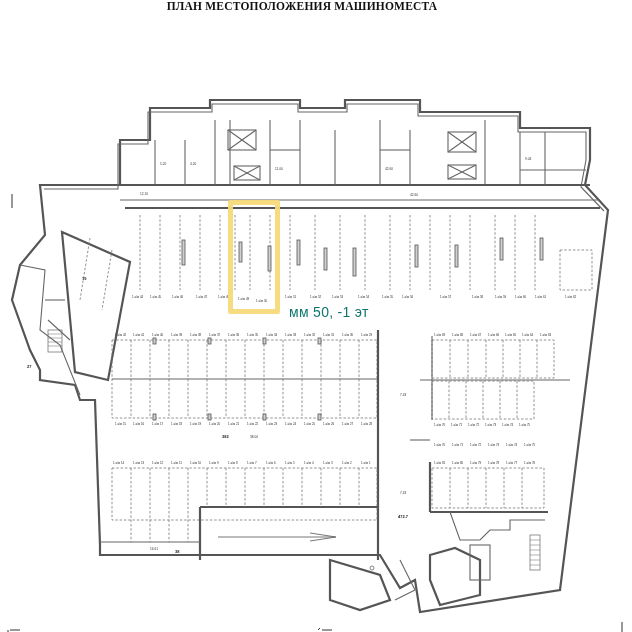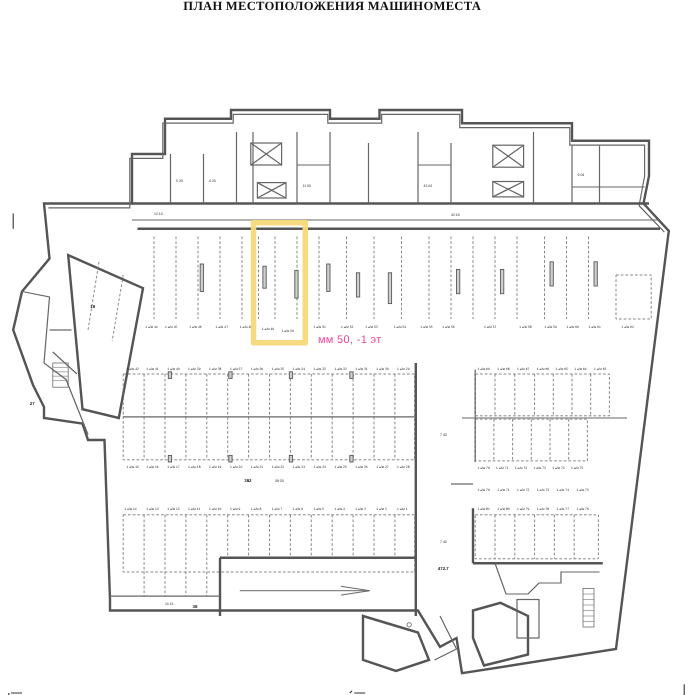--- a/index.html
+++ b/index.html
@@ -8,22 +8,22 @@
     .title { position: absolute; left: 0; top: 0; width: 604px; text-align: center;
              font-family: "Liberation Serif", serif; font-weight: bold; font-size: 11.5px;
              color: #111; letter-spacing: 0.2px; line-height: 12px; }
     svg.plan { position: absolute; left: 0; top: 0; width: 632px; height: 632px; }
     .wall { fill: none; stroke: #555; stroke-width: 2.2; }
     .wall-thin { fill: none; stroke: #666; stroke-width: 1.1; }
     .wall-fill { fill: #cfcfcf; stroke: #555; stroke-width: 0.8; }
     .dash { fill: none; stroke: #777; stroke-width: 0.8; stroke-dasharray: 2.5 1.8; }
     .tiny { font-family: "Liberation Sans", sans-serif; font-size: 3.2px; fill: #333; }
     .area { font-family: "Liberation Sans", sans-serif; font-size: 4px; fill: #222; font-weight: bold; }
-    .annot { position: absolute; font-family: "Liberation Sans", sans-serif; font-size: 10px;
-             color: #ec4899; letter-spacing: 0.3px; }
+    .annot { position: absolute; font-family: "Liberation Sans", sans-serif; font-size: 14px;
+             color: #0f766e; letter-spacing: 0.3px; }
     .hl { position: absolute; border: 5px solid #f7d97a; border-radius: 2px; box-sizing: border-box; opacity: 0.95; }
   </style>
 </head>
 <body>
 
 <div class="title">ПЛАН МЕСТОПОЛОЖЕНИЯ МАШИНОМЕСТА</div>
 
 <svg class="plan" viewBox="0 0 632 632" xmlns="http://www.w3.org/2000/svg">
 
   <g>

